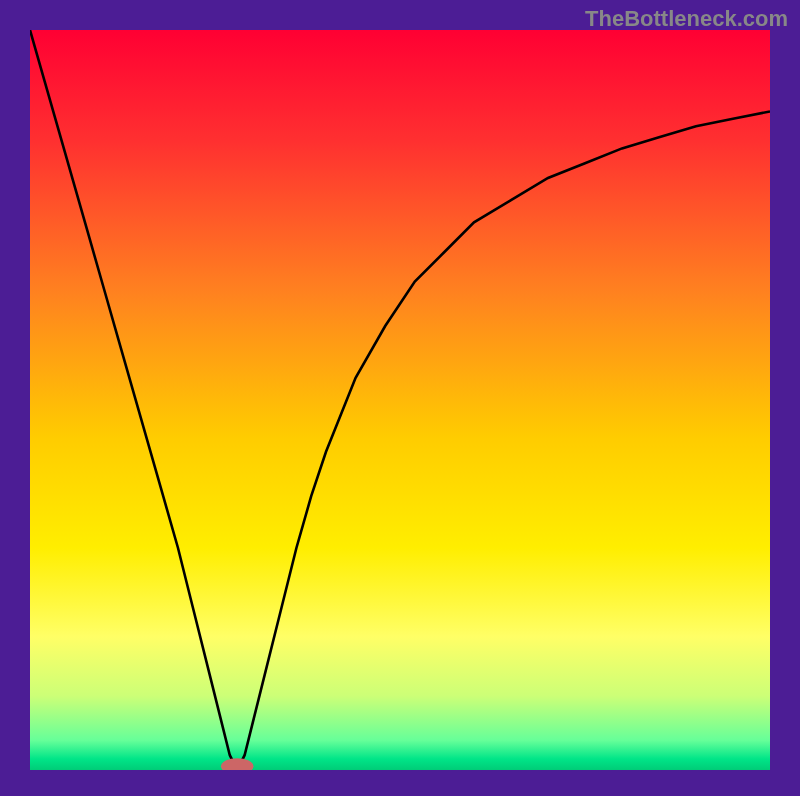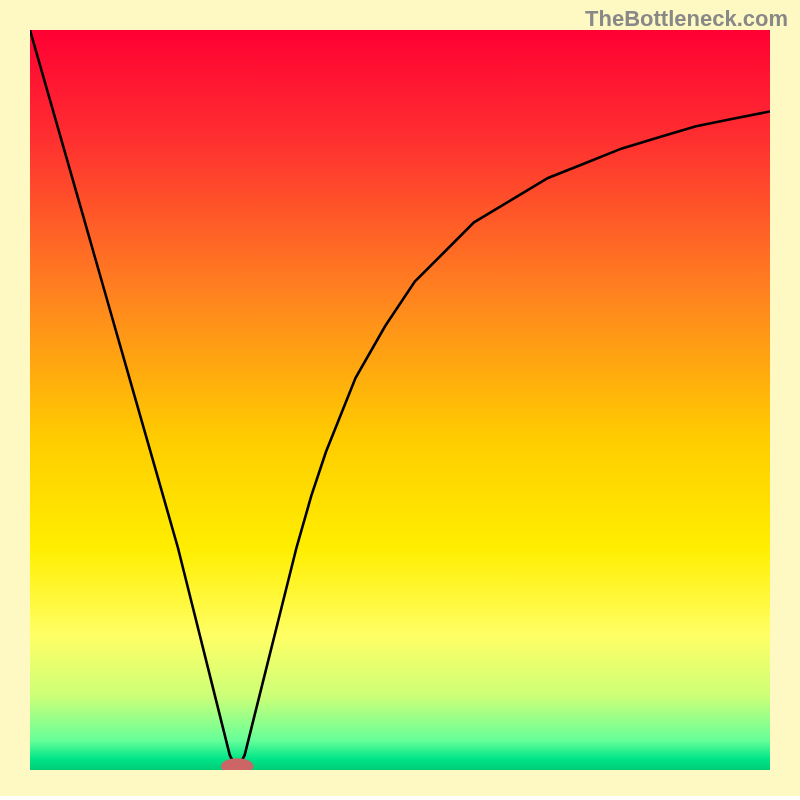--- a/index.html
+++ b/index.html
@@ -7,21 +7,21 @@
     padding: 0;
     width: 800px;
     height: 800px;
     overflow: hidden;
     font-family: Arial, Helvetica, sans-serif;
   }
   .chart-container {
     position: relative;
     width: 800px;
     height: 796px;
-    background: #fef9c3;
+    background: #4c1d95;
   }
   .plot-area {
     position: absolute;
     left: 30px;
     top: 30px;
     width: 740px;
     height: 740px;
   }
   .gradient-bg {
     position: absolute;

